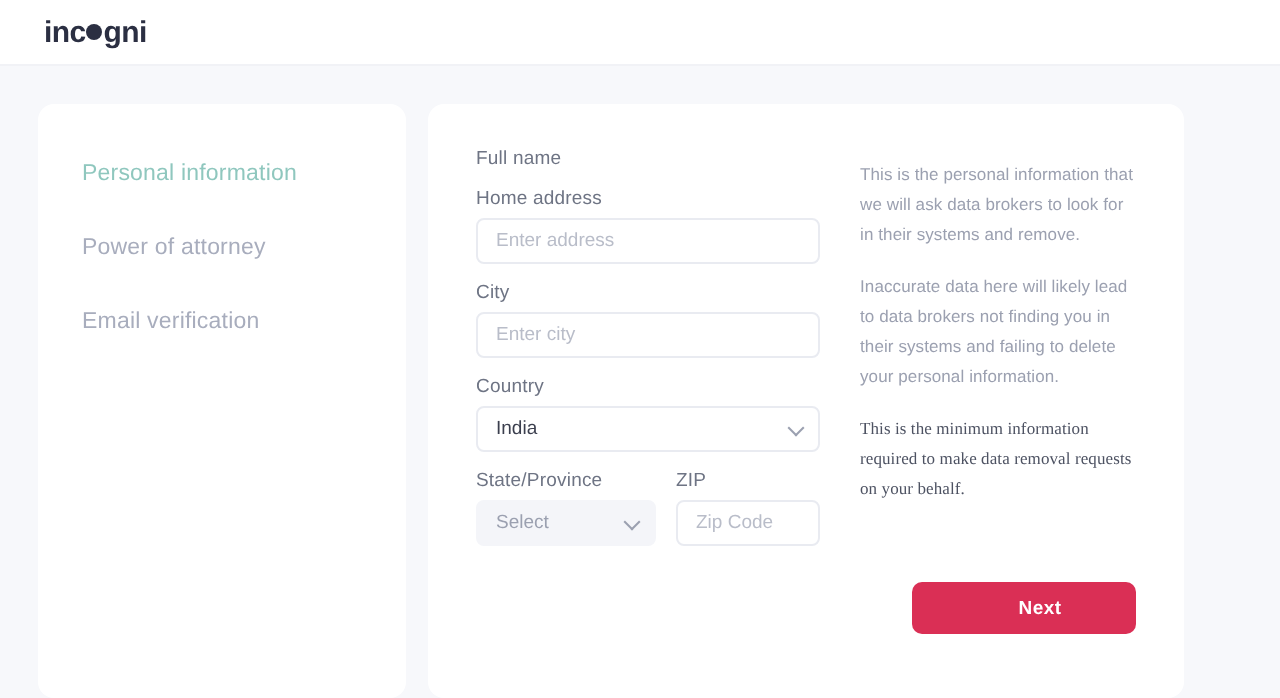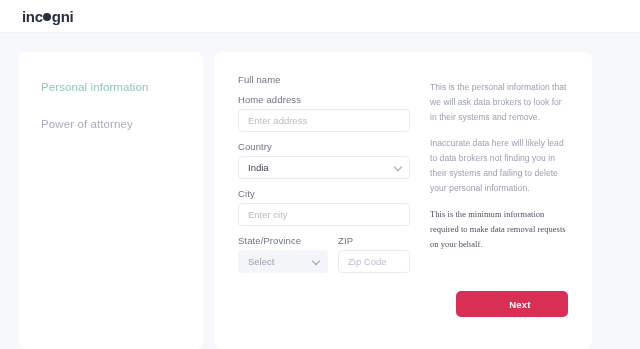--- a/index.html
+++ b/index.html
@@ -225,52 +225,55 @@
 
 <div class="page">
 
   <div class="steps-card">
     <div class="step is-active">
       <span>Personal information</span>
     </div>
     <div class="step">
       <span>Power of attorney</span>
     </div>
+    <div class="step">
+      <span>Email verification</span>
+    </div>
   </div>
 
   <div class="form-card">
 
     <div class="form-bottom" style="flex:1; display:flex; flex-direction:column;">
       <div style="display:flex; gap:20px;">
 
         <div class="form-col">
 
           <div class="field">
             <div class="field-label">Full name</div>
           </div>
 
           <div class="field">
             <div class="field-label">Home address</div>
             <div class="input-wrap">
               <input class="text-input" type="text" placeholder="Enter address" style="">
+            </div>
+          </div>
+
+          <div class="field">
+            <div class="field-label">City</div>
+            <div class="input-wrap">
+              <input class="text-input" type="text" placeholder="Enter city" style="">
             </div>
           </div>
 
           <div class="field">
             <div class="field-label">Country</div>
             <div class="select-box">
               <span>India</span>
               <span class="chevron"></span>
-            </div>
-          </div>
-
-          <div class="field">
-            <div class="field-label">City</div>
-            <div class="input-wrap">
-              <input class="text-input" type="text" placeholder="Enter city" style="">
             </div>
           </div>
 
           <div class="row-2">
             <div class="field col-state">
               <div class="field-label">State/Province</div>
               <div class="select-box is-muted">
                 <span>Select</span>
                 <span class="chevron"></span>
               </div>

